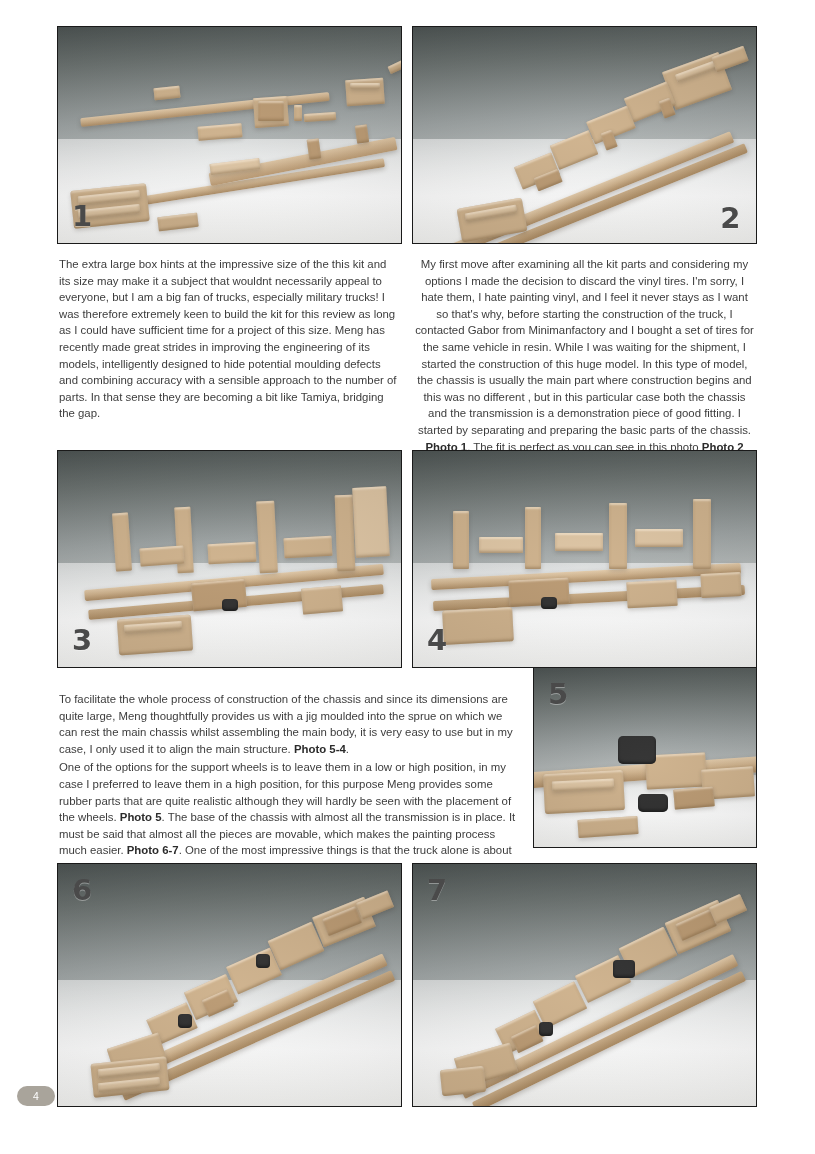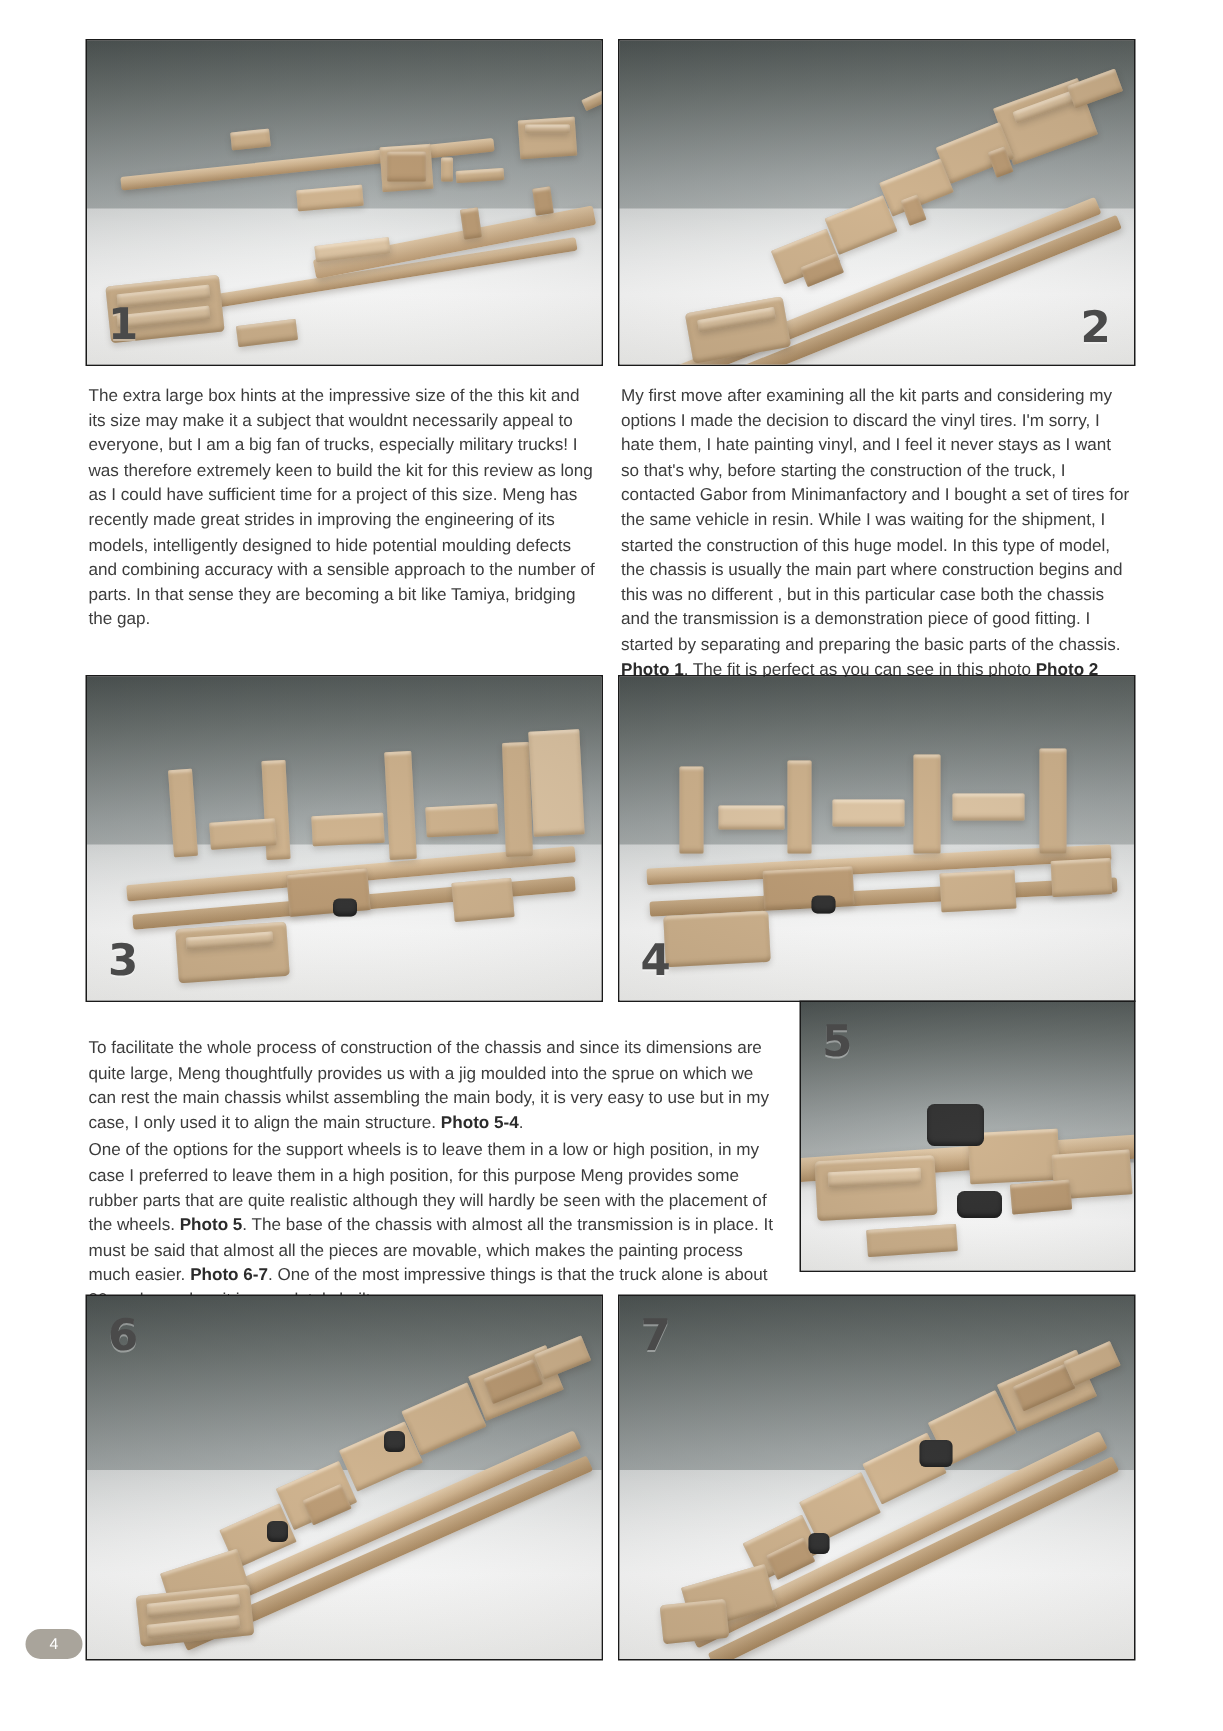--- a/index.html
+++ b/index.html
@@ -157,21 +157,21 @@
       <div class="part d" style="left:248px; top:72px; width:12px; height:18px; transform:rotate(-20deg);"></div>
     </div>
     <div class="vig"></div>
     <div class="pnum br">2</div>
   </div>
 
   <div class="col" style="left:57px; top:254px; width:345px;">
     <p>The extra large box hints at the impressive size of the this kit and its size may make it a subject that wouldnt necessarily appeal to everyone, but I am a big fan of trucks, especially military trucks! I was therefore extremely keen to build the kit for this review as long as I could have sufficient time for a project of this size. Meng has recently made great strides in improving the engineering of its models, intelligently designed to hide potential moulding defects and combining accuracy with a sensible approach to the number of parts. In that sense they are becoming a bit like Tamiya, bridging the gap.</p>
   </div>
 
-  <div class="col" style="left:412px; top:254px; width:345px;">
+  <div class="col" style="left:412px; top:254px; width:345px;text-align:center;">
     <p><span>My first move after examining all the kit parts and considering my options I made the decision to discard the vinyl tires. I'm sorry, I hate them, I hate painting vinyl, and I feel it never stays as I want so that's why, before starting the construction of the truck, I contacted Gabor from Minimanfactory and I bought a set of tires for the same vehicle in resin. While I was waiting for the shipment, I started the construction of this huge model. In this type of model, the chassis is usually the main part where construction begins and this was no different , but in this particular case both the chassis and the transmission is a demonstration piece of good fitting. I started by separating and preparing the basic parts of the chassis. </span><b>Photo 1</b><span>. The fit is perfect as you can see in this photo </span><b>Photo 2</b></p>
   </div>
 
   <div class="photo" style="left:57px; top:450px; width:345px; height:218px;">
     <div class="floor"></div>
     <div>
       <div class="rail" style="left:26px; top:126px; width:300px; height:11px; transform:rotate(-5deg);"></div>
       <div class="rail d" style="left:30px; top:146px; width:296px; height:10px; transform:rotate(-5deg); background:linear-gradient(180deg,#c9ac86,#a9885f);"></div>
       <div class="part" style="left:56px; top:62px; width:16px; height:58px; transform:rotate(-4deg);"></div>
       <div class="part" style="left:118px; top:56px; width:16px; height:66px; transform:rotate(-3deg);"></div>

